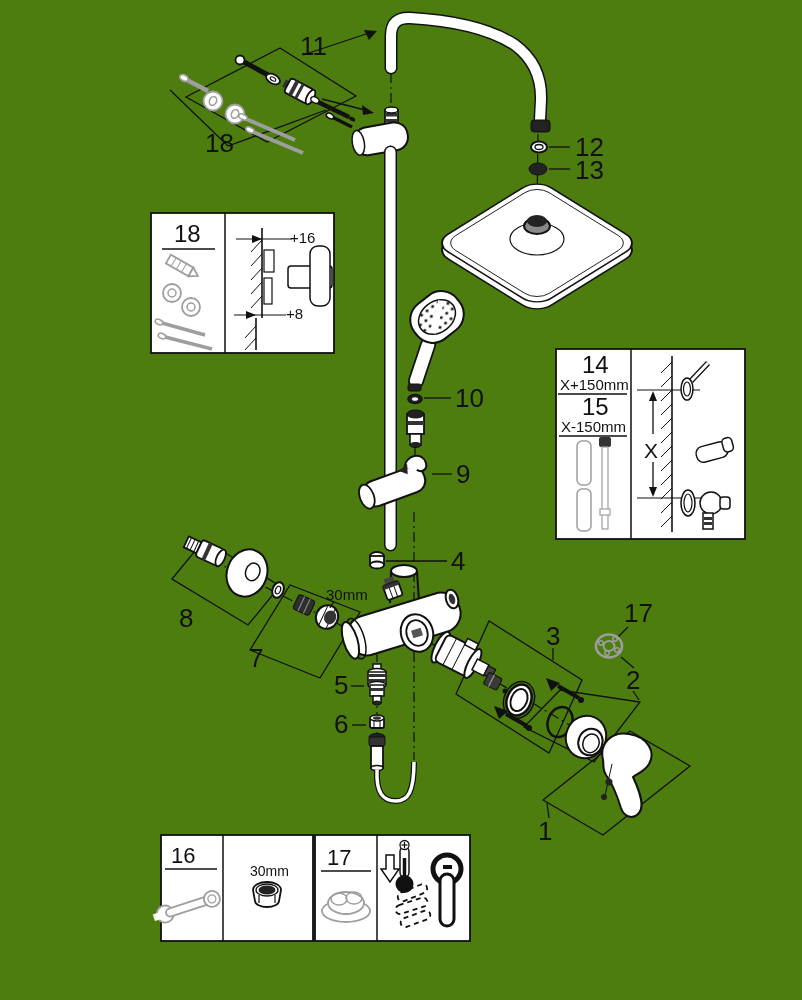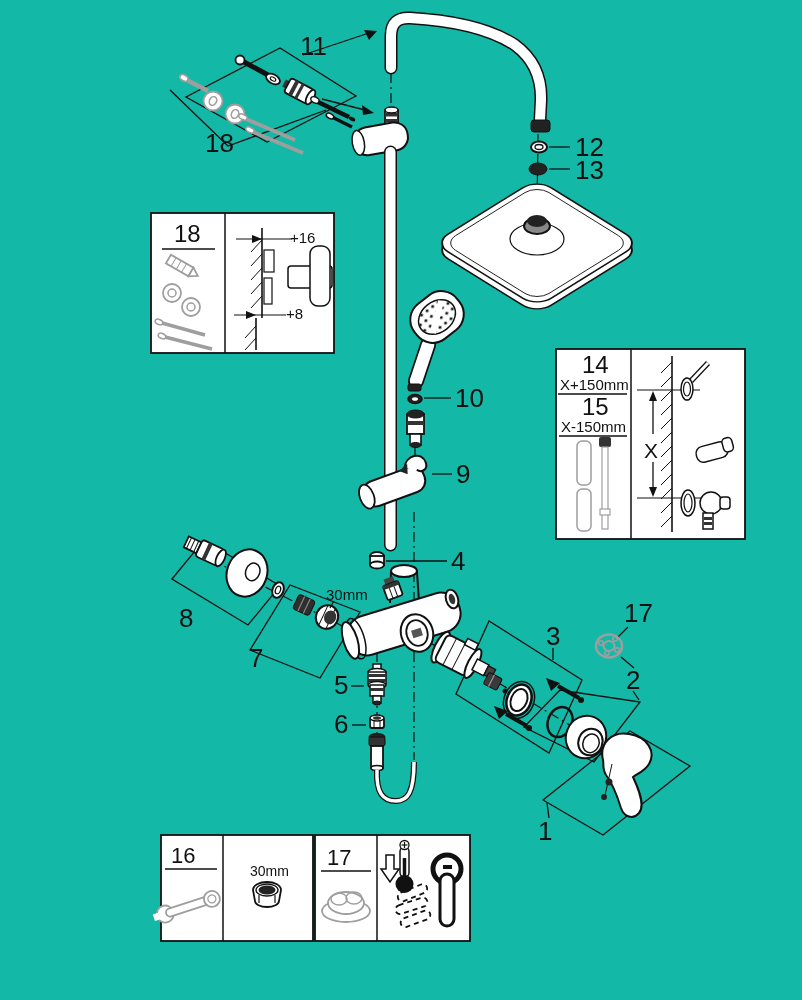--- a/index.html
+++ b/index.html
@@ -1,16 +1,16 @@
 <!DOCTYPE html>
 <html><head>
 <meta charset="utf-8">
 <style>
   html,body{margin:0;padding:0;background:#fff;}
-  .stage{position:relative;width:802px;height:1000px;background:#14b8a6;overflow:hidden;}
+  .stage{position:relative;width:802px;height:1000px;background:#4d7c0f;overflow:hidden;}
   svg{display:block;}
   text{font-family:"Liberation Sans","DejaVu Sans",sans-serif;fill:#111;}
   .lbl{font-size:26px;}
   .lbl-inset{font-size:24px;}
   .lbl-inset-sm{font-size:22px;}
   .dim{font-size:15px;}
   .dim-sm{font-size:14px;}
   .dimX{font-size:21px;}
   .ln{stroke:#111;fill:none;}
   .part{stroke:#111;fill:#fff;}

